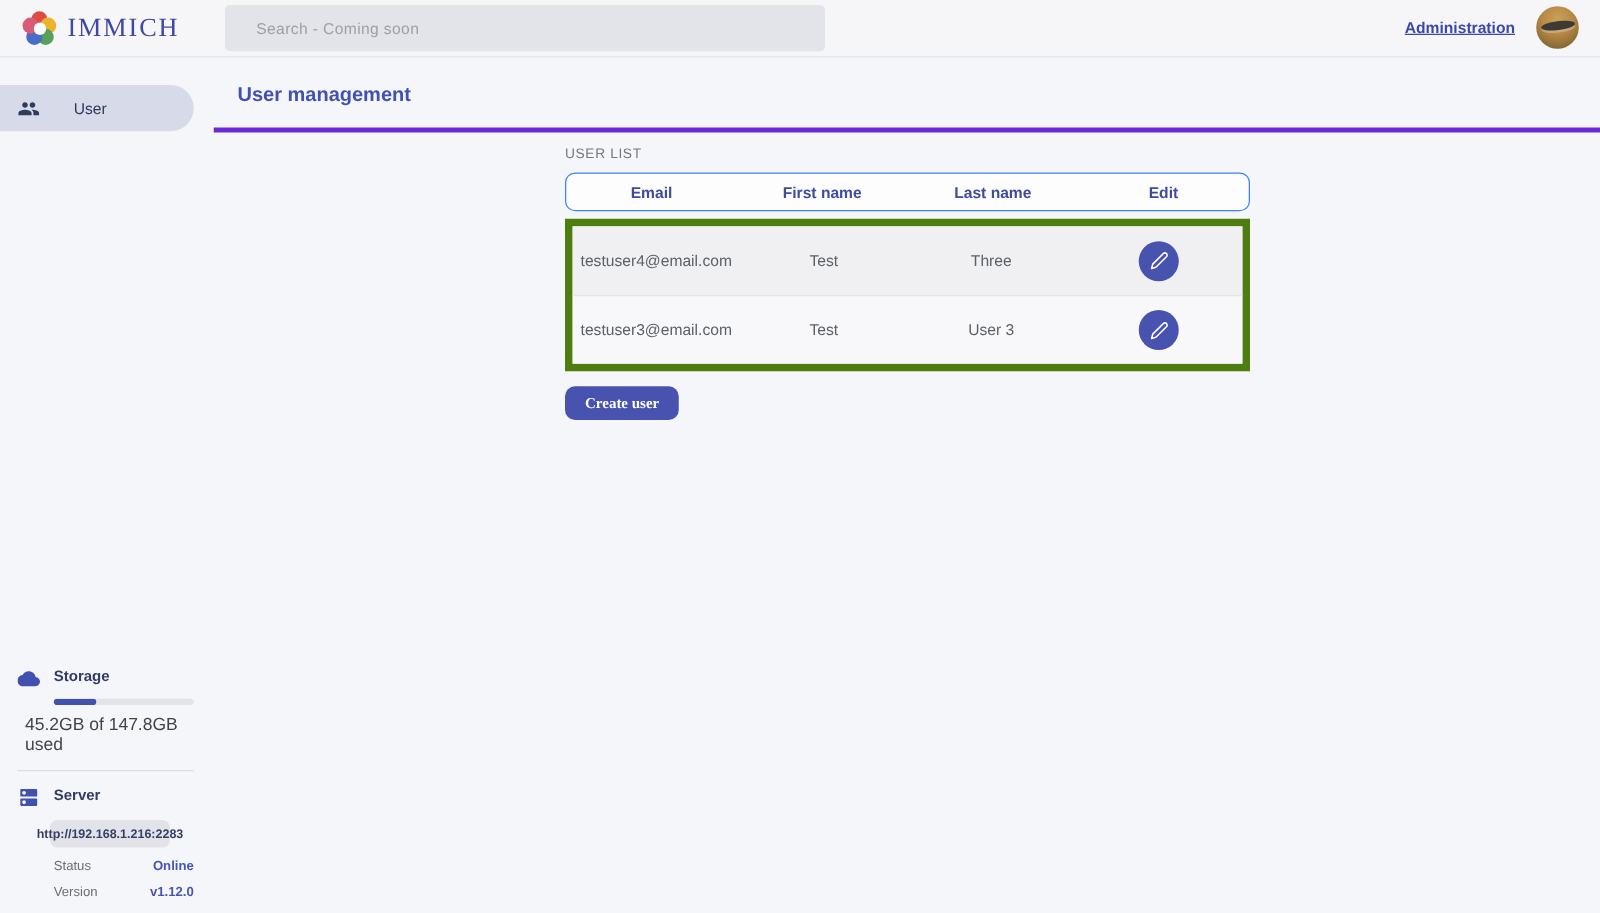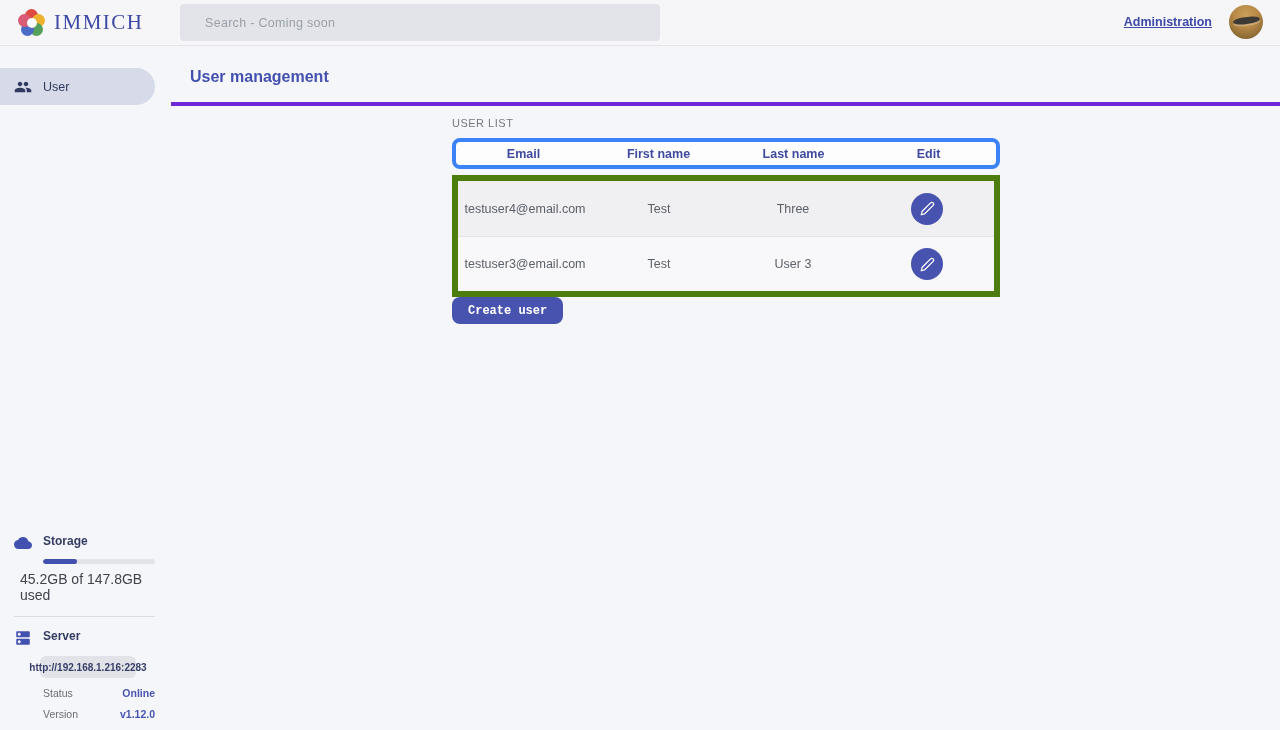--- a/index.html
+++ b/index.html
@@ -49,21 +49,21 @@
     content:""; position:absolute; left:12%; right:8%; top:34%; height:22%;
     background:#3d3a35; border-radius:45%; transform:rotate(-7deg);
     box-shadow:0 2px 0 rgba(255,255,255,0.25);
   }
 
   
   .sidebar { position:absolute; left:0; top:47px; bottom:0; width:155px; }
   .nav-item {
     margin-top:21px; height:37px; width:155px;
     background:#d7dbe9; border-radius:0 20px 20px 0;
-    display:flex; align-items:center; padding-left:14px; gap:11px; cursor:pointer;
+    display:flex; align-items:center; padding-left:14px; gap:27px; cursor:pointer;
   }
   .nav-item svg { width:18px; height:18px; fill:#2e3a5e; }
   .nav-item span { font-size:12.5px; font-weight:500; color:#2e3a5e; }
 
   .sidebar-bottom { position:absolute; left:0; right:0; bottom:10px; }
   .sb-row { display:flex; align-items:flex-start; gap:11px; padding-left:14px; }
   .sb-row svg { width:18px; height:18px; fill:#4250af; flex:none; }
   .sb-title { font-size:12px; font-weight:700; color:#333d63; }
 
   .progress-track { margin:7px 0 0 43px; width:112px; height:5px; border-radius:3px; background:#e3e4e8; overflow:hidden; }
@@ -83,21 +83,21 @@
 
   
   .main { position:absolute; left:155px; top:47px; right:0; bottom:0; }
   .title-bar { height:59px; margin-left:16px; border-bottom:4px solid #6d28d9; }
   .page-title { padding:21px 0 0 19px; font-size:16px; font-weight:600; color:#4250af; }
 
   .content { margin:11px 0 0 297px; width:548px; }
   .section-label { font-size:11px; font-weight:500; letter-spacing:0.5px; color:#75787f; margin-bottom:9px; }
 
   .table-header {
-    height:31px; background:#fdfdfe; border:4px solid #3b82f6; border-radius:8px;
+    height:31px; background:#fdfdfe; border:1px solid #3b82f6; border-radius:8px;
     display:grid; grid-template-columns:repeat(4,1fr); align-items:center;
     margin-bottom:6px;
   }
   .table-header .th { text-align:center; font-size:12.5px; font-weight:700; color:#3f4b9e; }
 
   .table-body { border:6px solid #4d7c0f; border-radius:0; overflow:hidden; }
   .tr {
     height:55px; display:grid; grid-template-columns:repeat(4,1fr); align-items:center;
   }
   .tr + .tr { border-top:1px solid #e4e4e9; }
@@ -105,22 +105,22 @@
   .tr.even { background:#f8f8fa; }
   .td { text-align:center; font-size:12.5px; color:#5c6168; }
   .td-edit { display:flex; justify-content:center; }
   .edit-btn {
     width:32px; height:32px; border-radius:50%; border:none; background:#4853af;
     display:flex; align-items:center; justify-content:center; cursor:pointer;
   }
   .edit-btn svg { width:15px; height:15px; stroke:#ffffff; fill:none; stroke-width:2; stroke-linecap:round; stroke-linejoin:round; }
 
   .create-btn {
-    margin-top:0; height:27px; padding:0 16px; border:none; border-radius:8px;
-    background:#4853b0; color:#ffffff; font-family:Liberation Mono, monospace;
+    margin-top:12px; height:27px; padding:0 16px; border:none; border-radius:8px;
+    background:#4853b0; color:#ffffff; font-family:Liberation Serif, serif;
     font-size:12px; font-weight:600; cursor:pointer;
   }
 </style>
 </head>
 <body>
 
 <div class="screen">
 
   <header class="app-header">
     <div class="logo">

